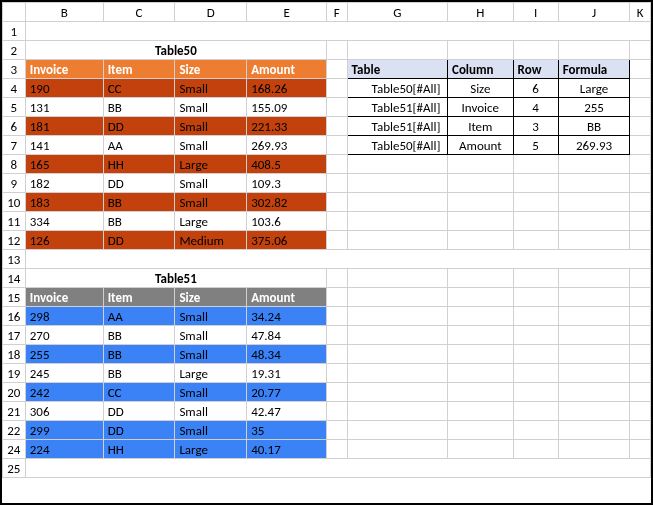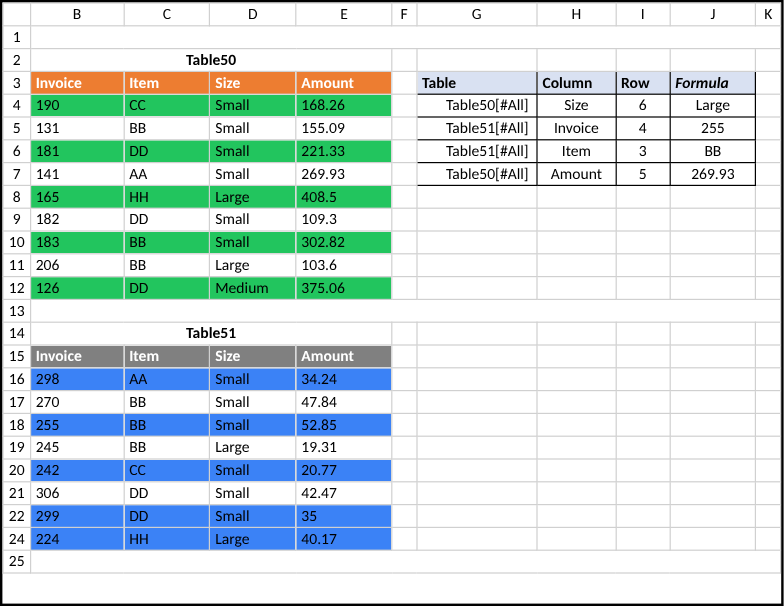--- a/index.html
+++ b/index.html
@@ -6,21 +6,21 @@
 body { font-family: Calibri, Arial, sans-serif; font-size: 13px; background: #fff; }
 .sheet { border: 2px solid #000; width: 653px; height: 505px; overflow: hidden; position: relative; }
 table.grid { border-collapse: collapse; width: 100%; }
 .grid td, .grid th { border: 1px solid #d0d0d0; height: 19px; padding: 0 4px; font-size: 13px; vertical-align: middle; white-space: nowrap; overflow: hidden; }
 .grid th { background: #fff; font-weight: normal; text-align: center; }
 .colA { width: 22px; } .colB { width: 76px; } .colC { width: 70px; } .colD { width: 70px; } .colE { width: 78px; }
 .colF { width: 20px; } .colG { width: 94px; } .colH { width: 64px; } .colI { width: 44px; } .colJ { width: 70px; } .colK { width: 20px; }
 .rh { text-align: center; background: #fff; }
 .title { text-align: center; font-weight: bold; }
 .hdr-orange { background: #ed7d31; color: #fff; font-weight: bold; }
-.band-orange { background: #22c55e; }
+.band-orange { background: #c2410c; }
 .hdr-grey { background: #808080; color: #fff; font-weight: bold; }
 .band-grey { background: #3b82f6; }
 .lookup-hdr { background: #d9e1f2; font-weight: bold; border: 1.5px solid #000 !important; }
 .lookup-cell { border: 1.5px solid #000 !important; text-align: center; }
 .lookup-cell.left { text-align: left; padding-left: 24px; }
 .bt { border-top: 1.5px solid #000 !important; }
 .bb { border-bottom: 1.5px solid #000 !important; }
 .bl { border-left: 1.5px solid #000 !important; }
 .br { border-right: 1.5px solid #000 !important; }
 </style>
@@ -73,21 +73,21 @@
 <tr>
           <td class="rh">3</td>
 <td class="hdr-orange">Invoice</td>
 <td class="hdr-orange">Item</td>
 <td class="hdr-orange">Size</td>
 <td class="hdr-orange">Amount</td>
 <td></td>
 <td class="lookup-hdr bt bl" style="text-align:left;">Table</td>
 <td class="lookup-hdr bt" style="text-align:left;">Column</td>
 <td class="lookup-hdr bt" style="text-align:left;">Row</td>
-<td class="lookup-hdr bt br" style="text-align:left;font-style:italic;">Formula</td>
+<td class="lookup-hdr bt br" style="text-align:left;">Formula</td>
 <td></td>
         </tr>
 
 <tr>
           <td class="rh">4</td>
 <td class="band-orange">190</td>
 <td class="band-orange">CC</td>
 <td class="band-orange">Small</td>
 <td class="band-orange">168.26</td>
 <td></td>
@@ -177,21 +177,21 @@
 <td></td>
           <td></td>
           <td></td>
           <td></td>
           <td></td>
           <td></td>
         </tr>
 
 <tr>
           <td class="rh">11</td>
-<td>206</td>
+<td>334</td>
 <td>BB</td>
 <td>Large</td>
 <td>103.6</td>
 <td></td>
           <td></td>
           <td></td>
           <td></td>
           <td></td>
           <td></td>
         </tr>
@@ -266,21 +266,21 @@
           <td></td>
           <td></td>
           <td></td>
         </tr>
 
 <tr>
           <td class="rh">18</td>
 <td class="band-grey">255</td>
 <td class="band-grey">BB</td>
 <td class="band-grey">Small</td>
-<td class="band-grey">52.85</td>
+<td class="band-grey">48.34</td>
 <td></td>
           <td></td>
           <td></td>
           <td></td>
           <td></td>
           <td></td>
         </tr>
 
 <tr>
           <td class="rh">19</td>

